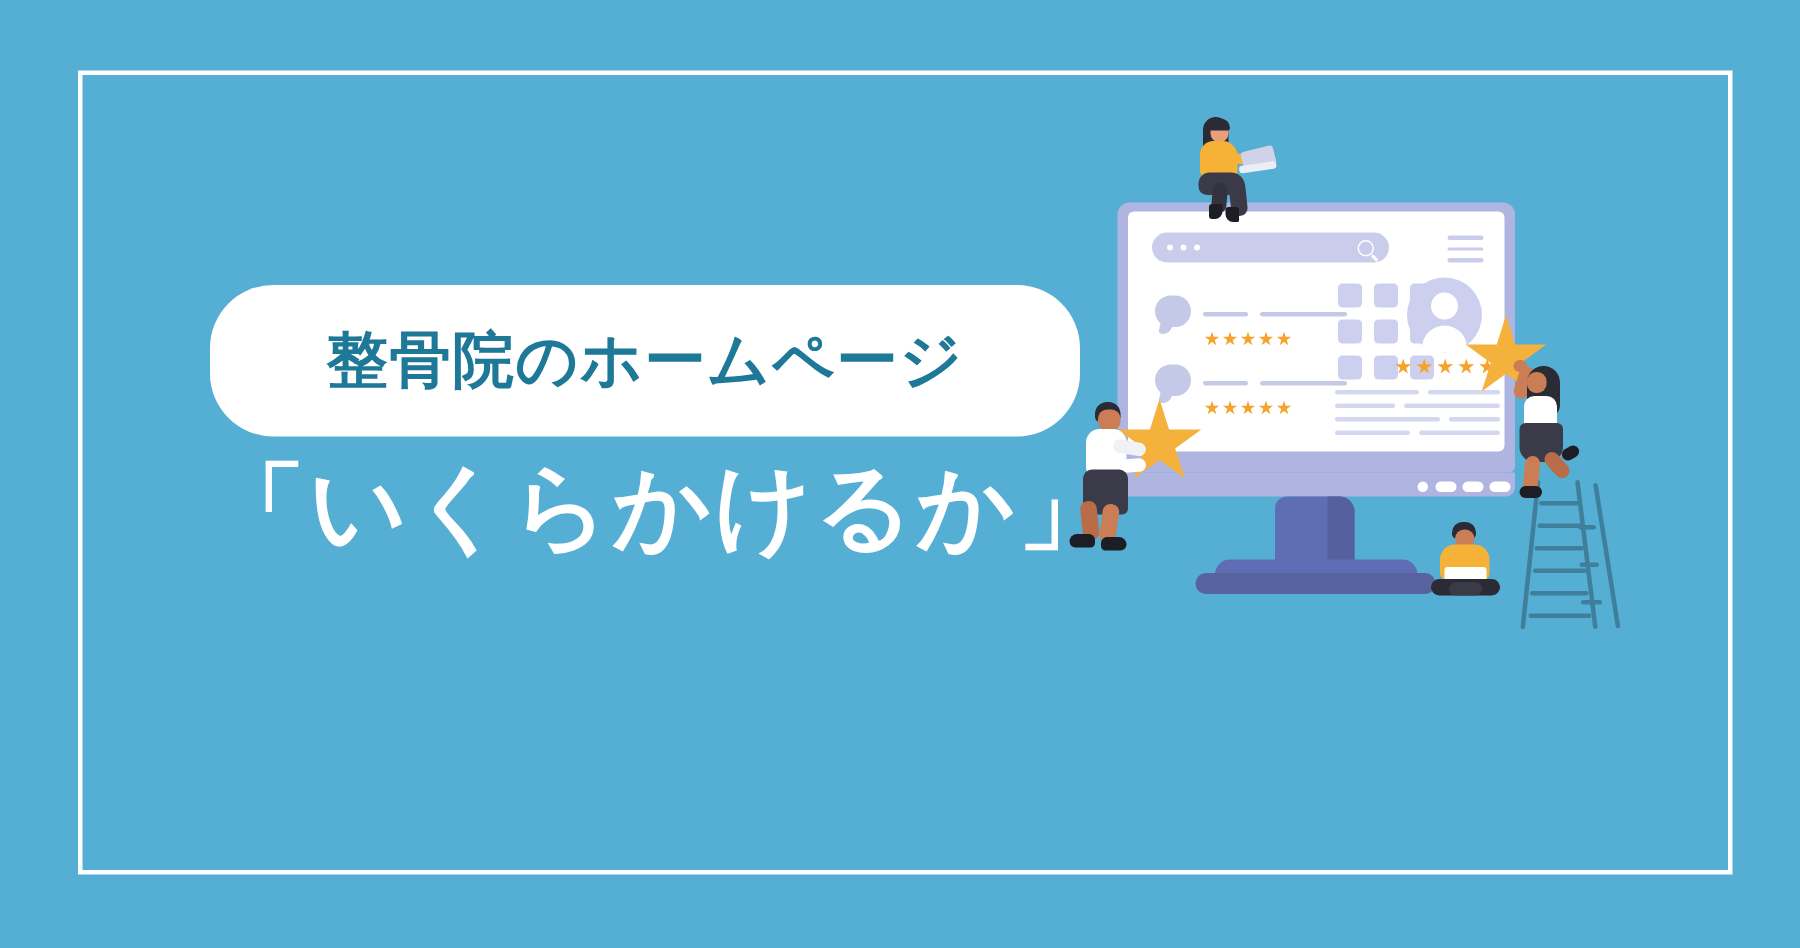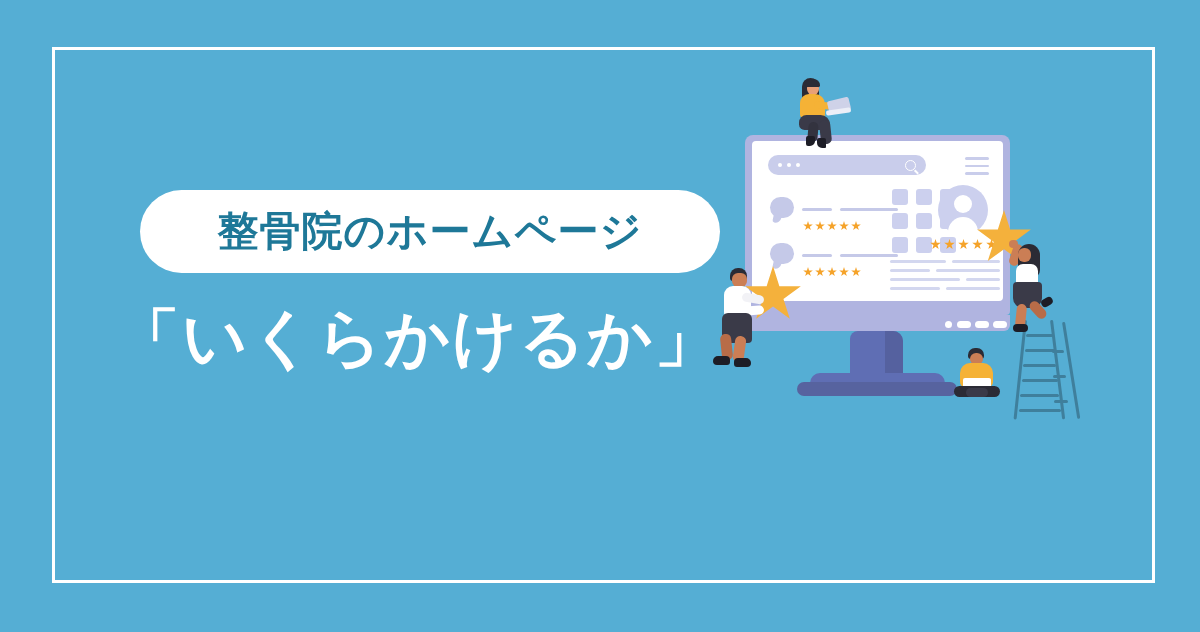--- a/index.html
+++ b/index.html
@@ -13,30 +13,30 @@
   
   .frame{
     position:absolute;left:52px;top:47px;width:1103px;height:536px;
     border:3px solid #ffffff;box-sizing:border-box;pointer-events:none;
   }
 
   
   .copy{position:absolute;left:0;top:0;width:760px;height:632px;}
 
   .badge{
-    position:absolute;left:140px;top:190px;width:580px;height:83px;
+    position:absolute;left:140px;top:190px;width:580px;height:101px;
     background:#ffffff;border-radius:42px;
     display:flex;align-items:center;justify-content:center;
   }
   .badge-text{
     color:#1e7898;font-size:41px;font-weight:700;letter-spacing:1px;
     line-height:1;white-space:nowrap;
   }
 
-  .headline{position:absolute;left:116px;top:305px;width:620px;}
+  .headline{position:absolute;left:140px;top:305px;width:620px;}
   .hl-line{
     color:#ffffff;font-size:64px;font-weight:700;line-height:1.06;
     letter-spacing:2px;white-space:nowrap;
   }
   .hl-line.l2{margin-top:39px;letter-spacing:1px;}
 
   
   .illo{position:absolute;left:700px;top:70px;width:420px;height:360px;}
 
   

